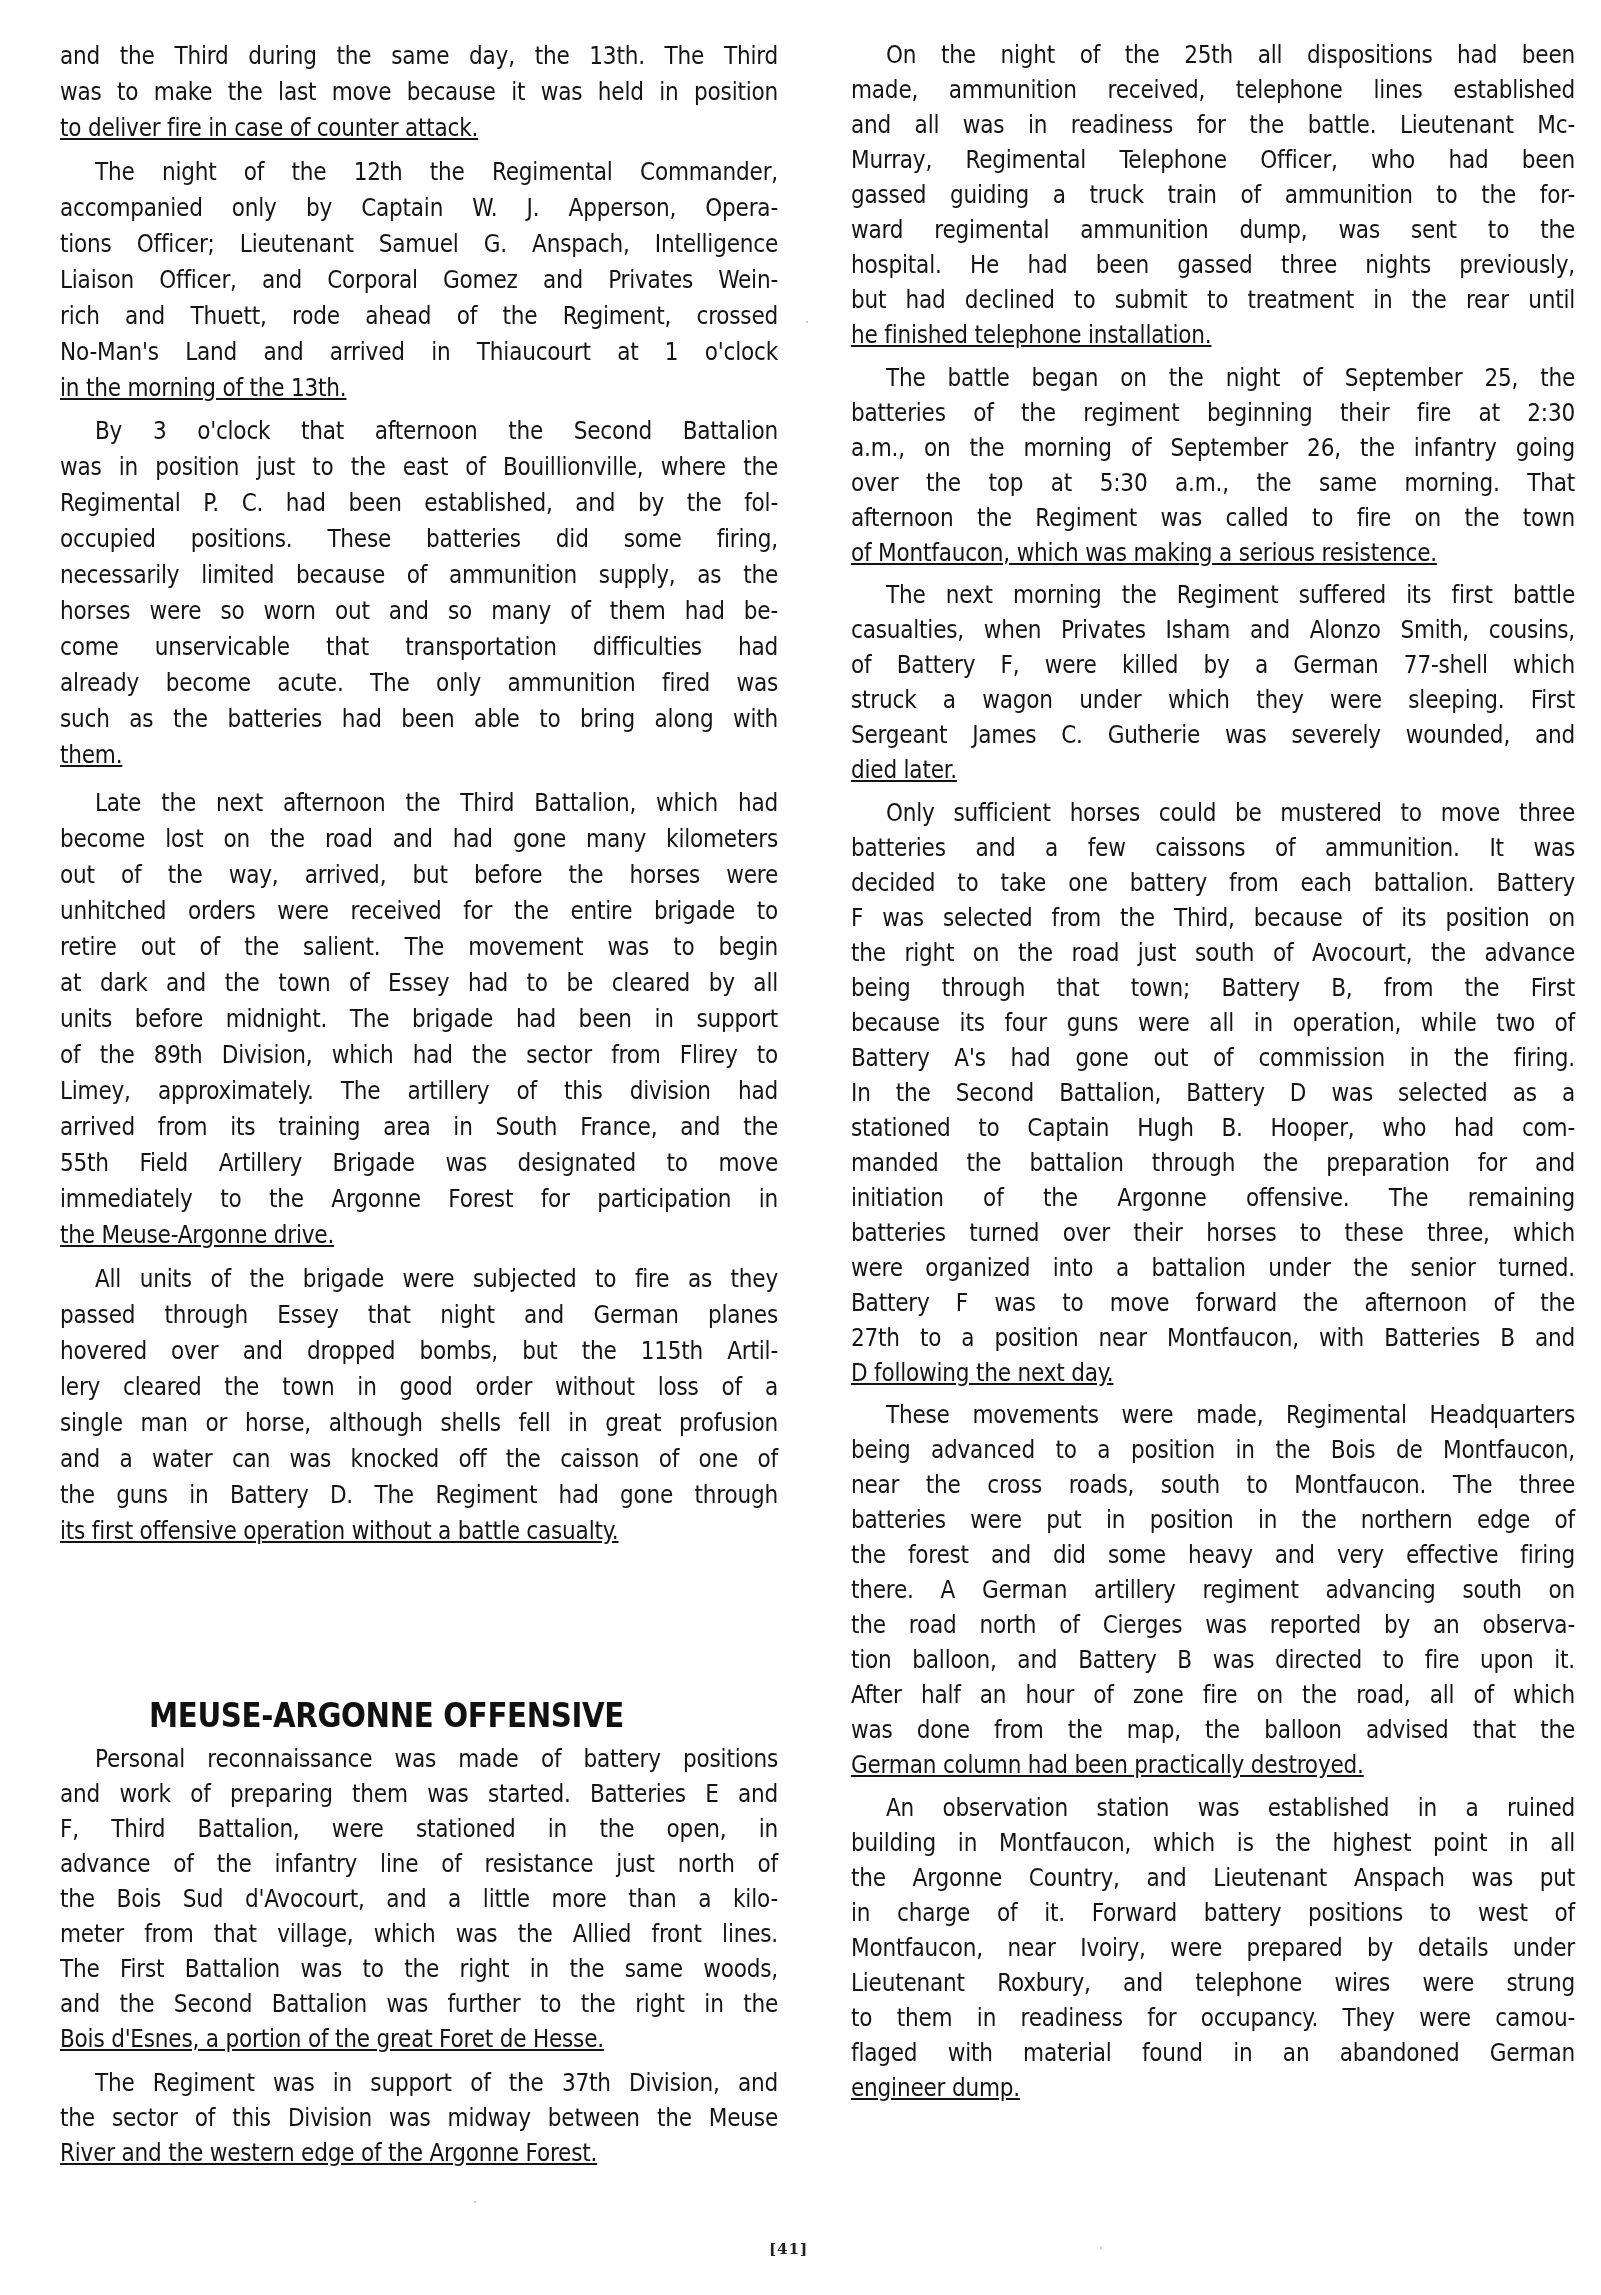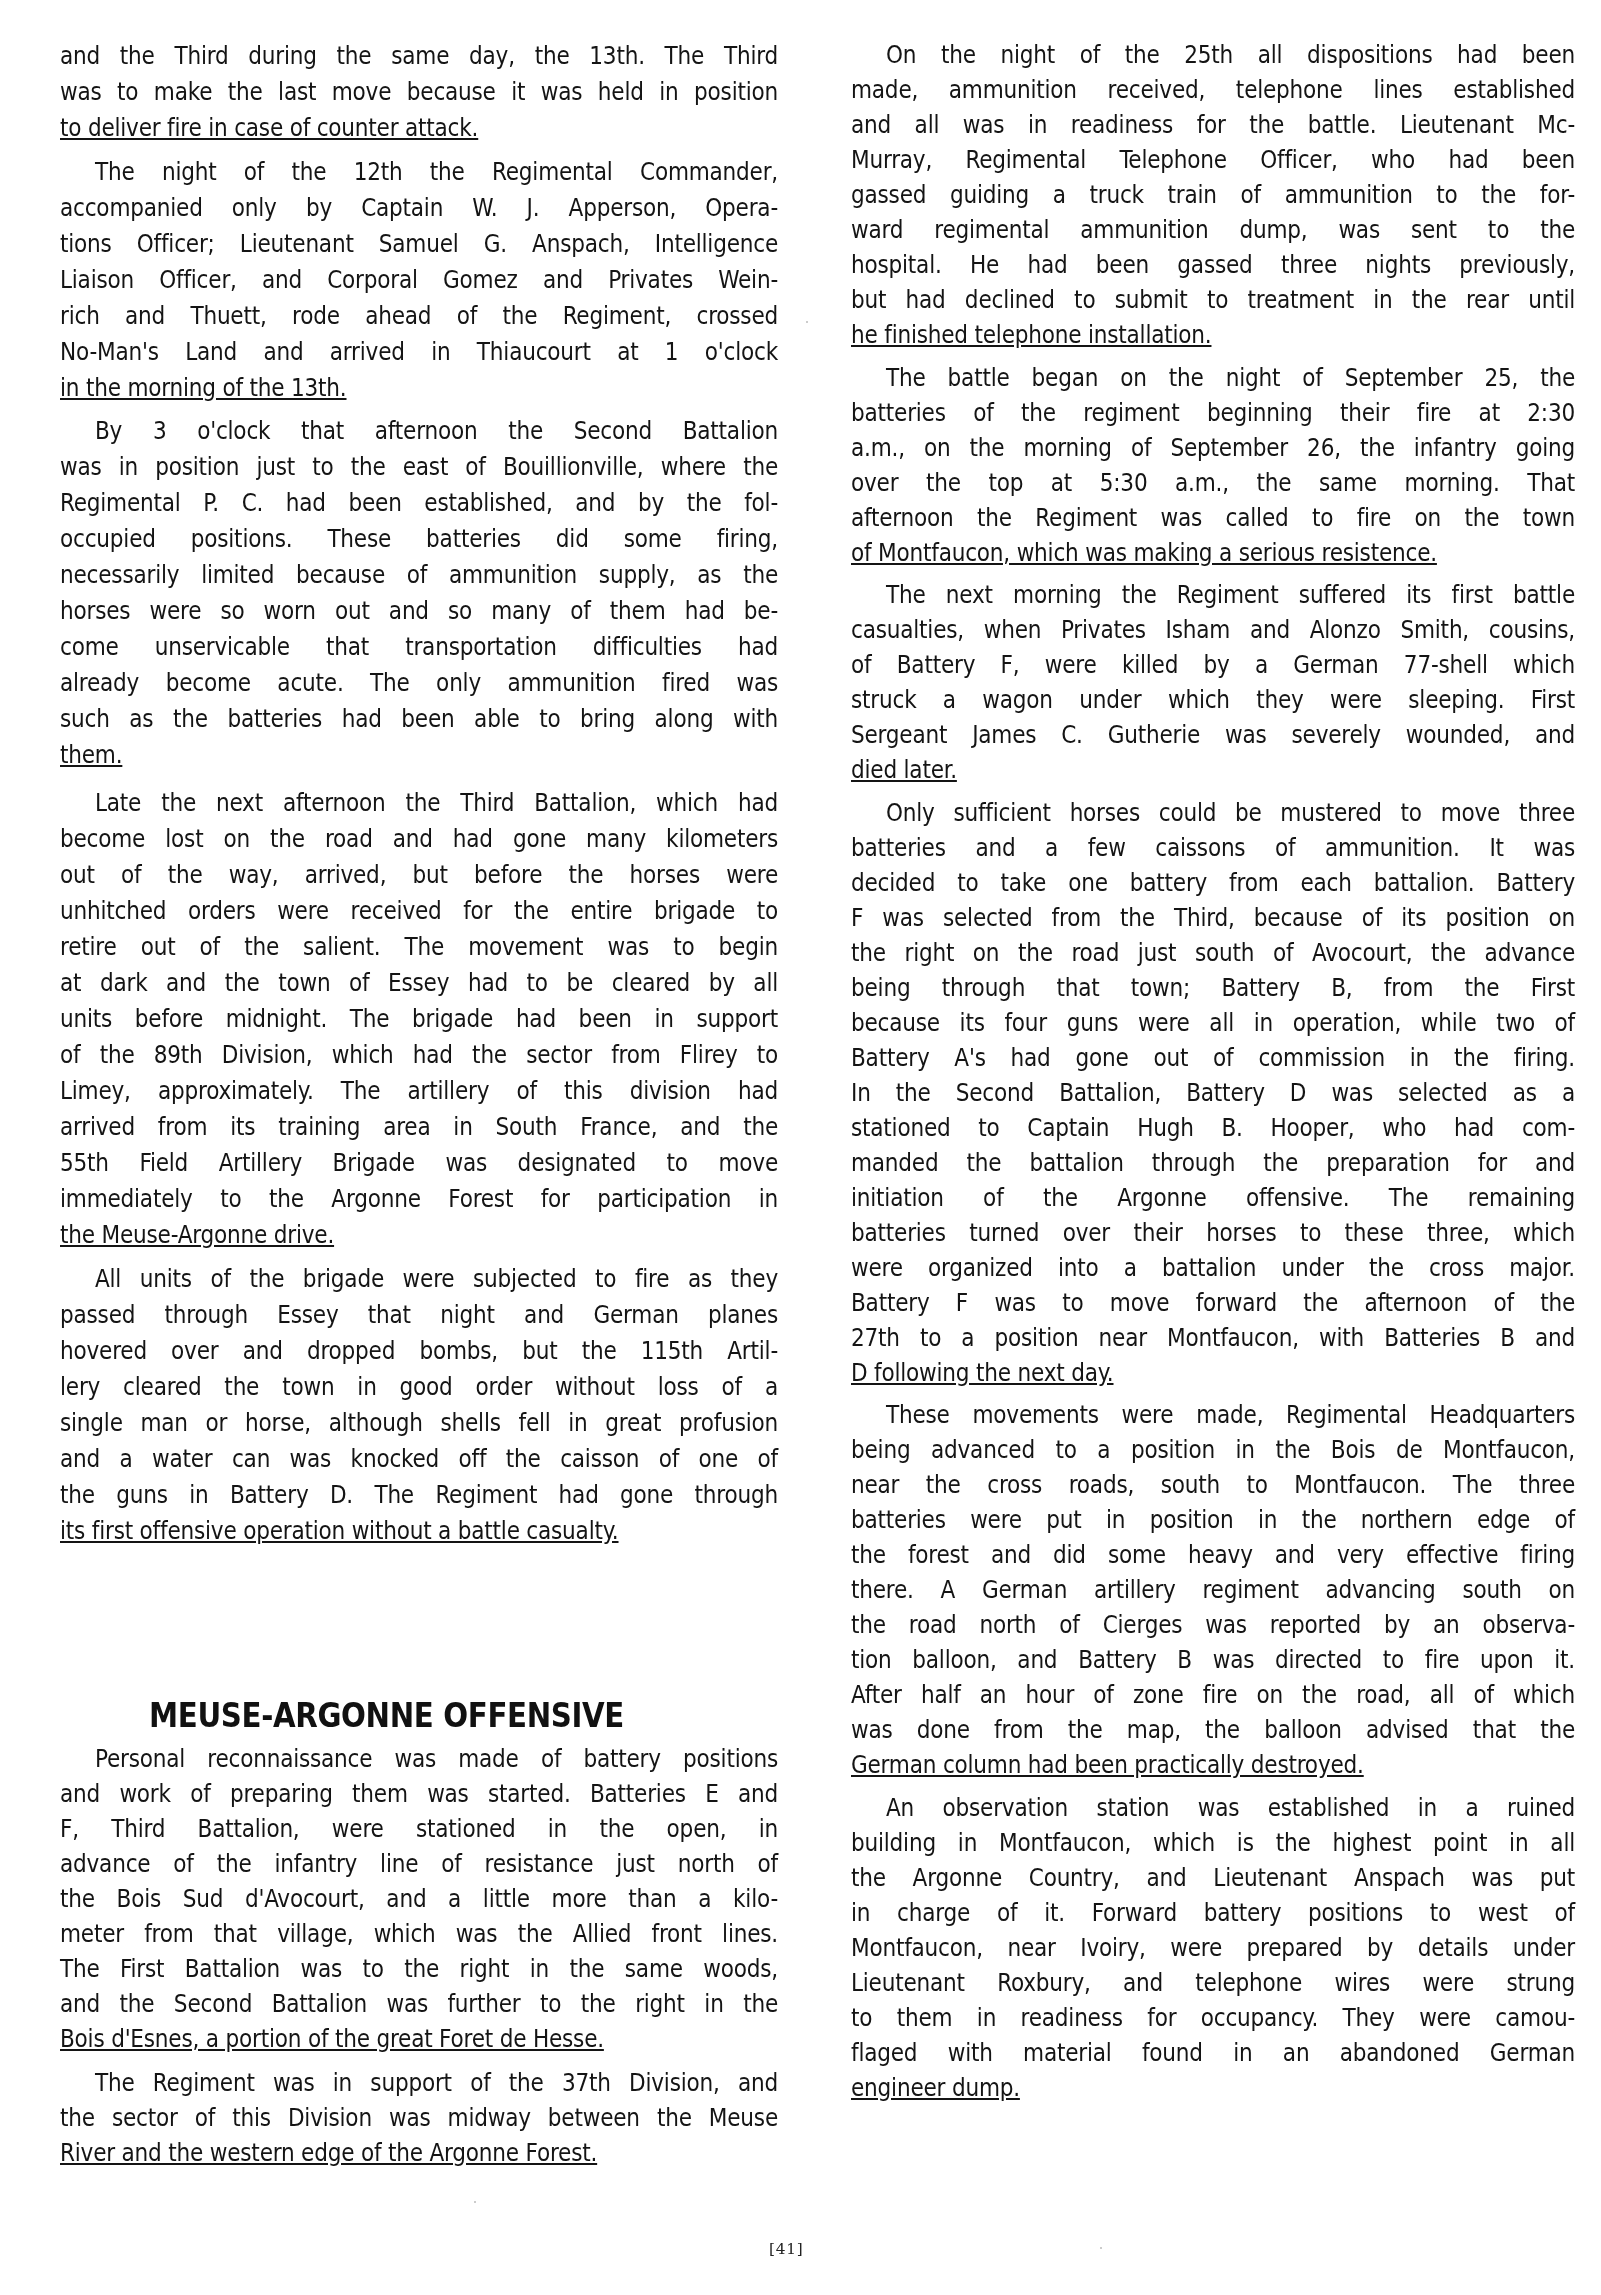--- a/index.html
+++ b/index.html
@@ -11,21 +11,21 @@
   .block { position: absolute; left: 16px; width: 100%; }
   .para { margin: 0; }
   .line { display: block; white-space: nowrap; font-size: 24px; letter-spacing: -0.2px;
           text-align: justify; text-align-last: justify; height: var(--lh); line-height: var(--lh);
           font-stretch: condensed; }
   .line.last { text-align-last: left; text-decoration: underline; }
   .line.indent { padding-left: 35px; }
   .heading { position: absolute; left: 105px; top: 1695px; font-size: 34px; font-weight: bold;
              letter-spacing: -0.4px; white-space: nowrap; color: #111; transform: scaleX(0.86); transform-origin: left center; }
   .page-number { position: absolute; left: 769px; top: 2240px; font-family: "DejaVu Serif", serif;
-                 font-weight: normal; font-size: 15.3px; color: #222; letter-spacing: 0.8px; }
+                 font-weight: bold; font-size: 15.3px; color: #222; letter-spacing: 0.8px; }
   .speck { position: absolute; width: 2.3px; height: 2.3px; background: #bbb; border-radius: 50%; }
   
   .col .line { transform-origin: left center; }
 </style>
 </head>
 <body>
 
 <div class="col col-left">
   <div class="block" id="left-upper" style="top: 38px; --lh: 36px;">
       <div class="para">
@@ -137,21 +137,21 @@
         <span class="line">F was selected from the Third, because of its position on</span>
         <span class="line">the right on the road just south of Avocourt, the advance</span>
         <span class="line">being through that town; Battery B, from the First</span>
         <span class="line">because its four guns were all in operation, while two of</span>
         <span class="line">Battery A's had gone out of commission in the firing.</span>
         <span class="line">In the Second Battalion, Battery D was selected as a</span>
         <span class="line">stationed to Captain Hugh B. Hooper, who had com-</span>
         <span class="line">manded the battalion through the preparation for and</span>
         <span class="line">initiation of the Argonne offensive. The remaining</span>
         <span class="line">batteries turned over their horses to these three, which</span>
-        <span class="line">were organized into a battalion under the cross major.</span>
+        <span class="line">were organized into a battalion under the senior turned.</span>
         <span class="line">Battery F was to move forward the afternoon of the</span>
         <span class="line">27th to a position near Montfaucon, with Batteries B and</span>
         <span class="line last">D following the next day.</span>
       </div>
       <div class="para" style="margin-top: 7.6px;">
         <span class="line indent">These movements were made, Regimental Headquarters</span>
         <span class="line">being advanced to a position in the Bois de Montfaucon,</span>
         <span class="line">near the cross roads, south to Montfaucon. The three</span>
         <span class="line">batteries were put in position in the northern edge of</span>
         <span class="line">the forest and did some heavy and very effective firing</span>

